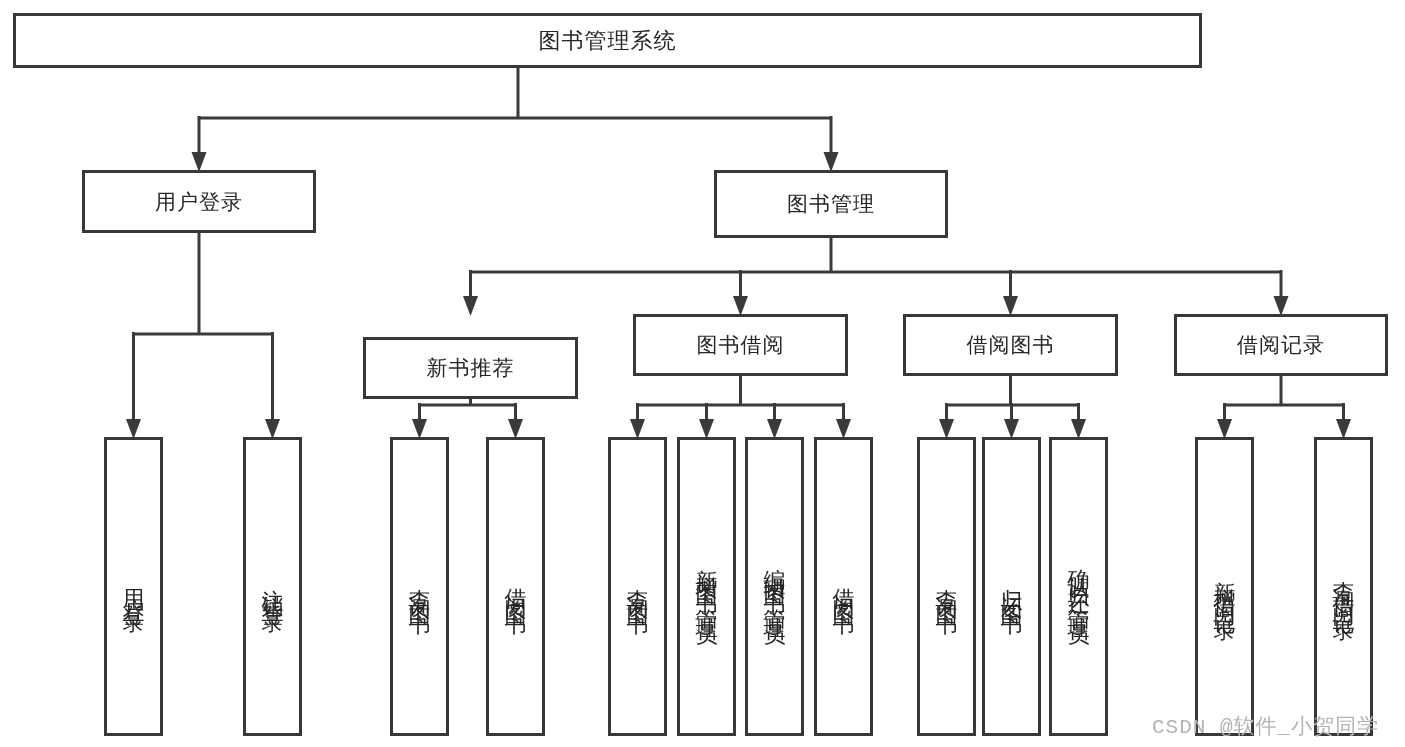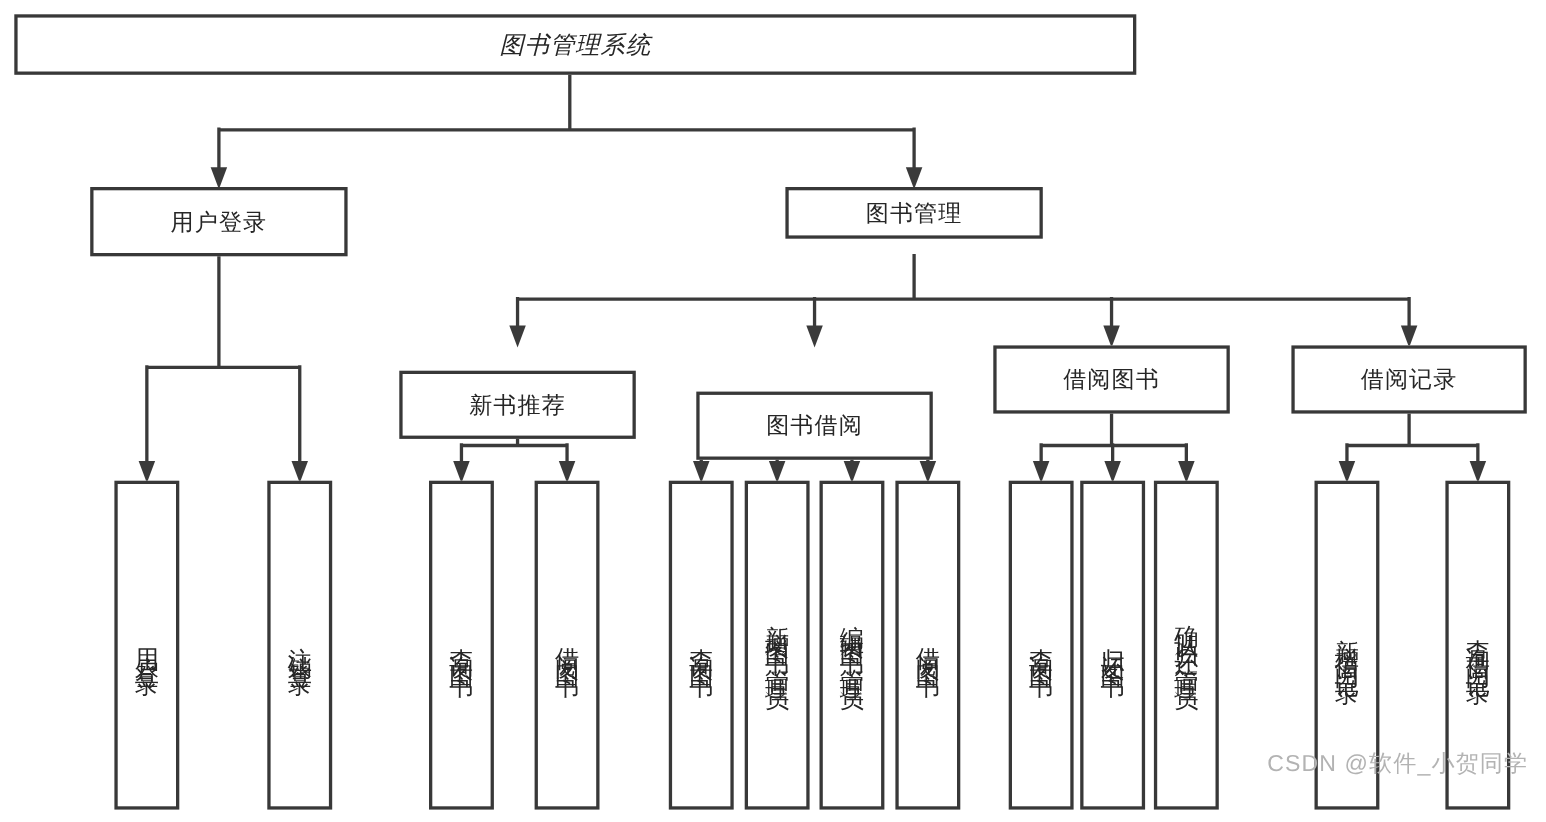--- a/index.html
+++ b/index.html
@@ -36,54 +36,55 @@
   .node.root span { font-size: 22px; }
   .node.v span {
     writing-mode: vertical-rl;
     text-orientation: mixed;
     font-size: 22px;
     letter-spacing: 8px;
     line-height: 1;
     white-space: nowrap;
   }
   
-  .n-root   { left: 13px;   top: 13px;  width: 1020px; height: 55px; font-style: italic; }
+  .n-root   { left: 13px;   top: 13px;  width: 1189px; height: 55px; }
   
   .n-l2a    { left: 82px;   top: 170px; width: 234px;  height: 63px; }
-  .n-l2b    { left: 714px;  top: 170px; width: 234px;  height: 47px; }
+  .n-l2b    { left: 714px;  top: 170px; width: 234px;  height: 68px; }
   
   .l3       { top: 314px; height: 62px; width: 215px; }
   .n-l3a    { left: 363px; margin-top: 23px; }
-  .n-l3b    { left: 633px; margin-top: 42px; }
+  .n-l3b    { left: 633px; }
   .n-l3c    { left: 903px; }
   .n-l3d    { left: 1174px; width: 214px; }
   
   .leaf     { top: 437px; height: 299px; width: 59px; }
   .n-ul1    { left: 104px; }
   .n-ul2    { left: 243px; }
   .n-nb1    { left: 390px; }
   .n-nb2    { left: 486px; }
   .n-bb1    { left: 608px; }
   .n-bb2    { left: 677px; }
   .n-bb3    { left: 745px; }
   .n-bb4    { left: 814px; }
   .n-cb1    { left: 917px; }
   .n-cb2    { left: 982px; }
   .n-cb3    { left: 1049px; }
   .n-br1    { left: 1195px; }
   .n-br2    { left: 1314px; }
   .watermark {
     position: absolute;
     left: 1152px;
-    top: 680px;
+    top: 712px;
     font-size: 21px;
     color: #b3b3b3;
     letter-spacing: 1px;
     white-space: nowrap;
     z-index: 3;
+    font-family: Liberation Mono, monospace;
   }
 </style>
 </head>
 <body>
 
 <div class="canvas">
 
   <svg class="connectors" viewBox="0 0 1405 747" xmlns="http://www.w3.org/2000/svg">
     <g stroke="#3a3a3a" stroke-width="3" fill="none">
 

